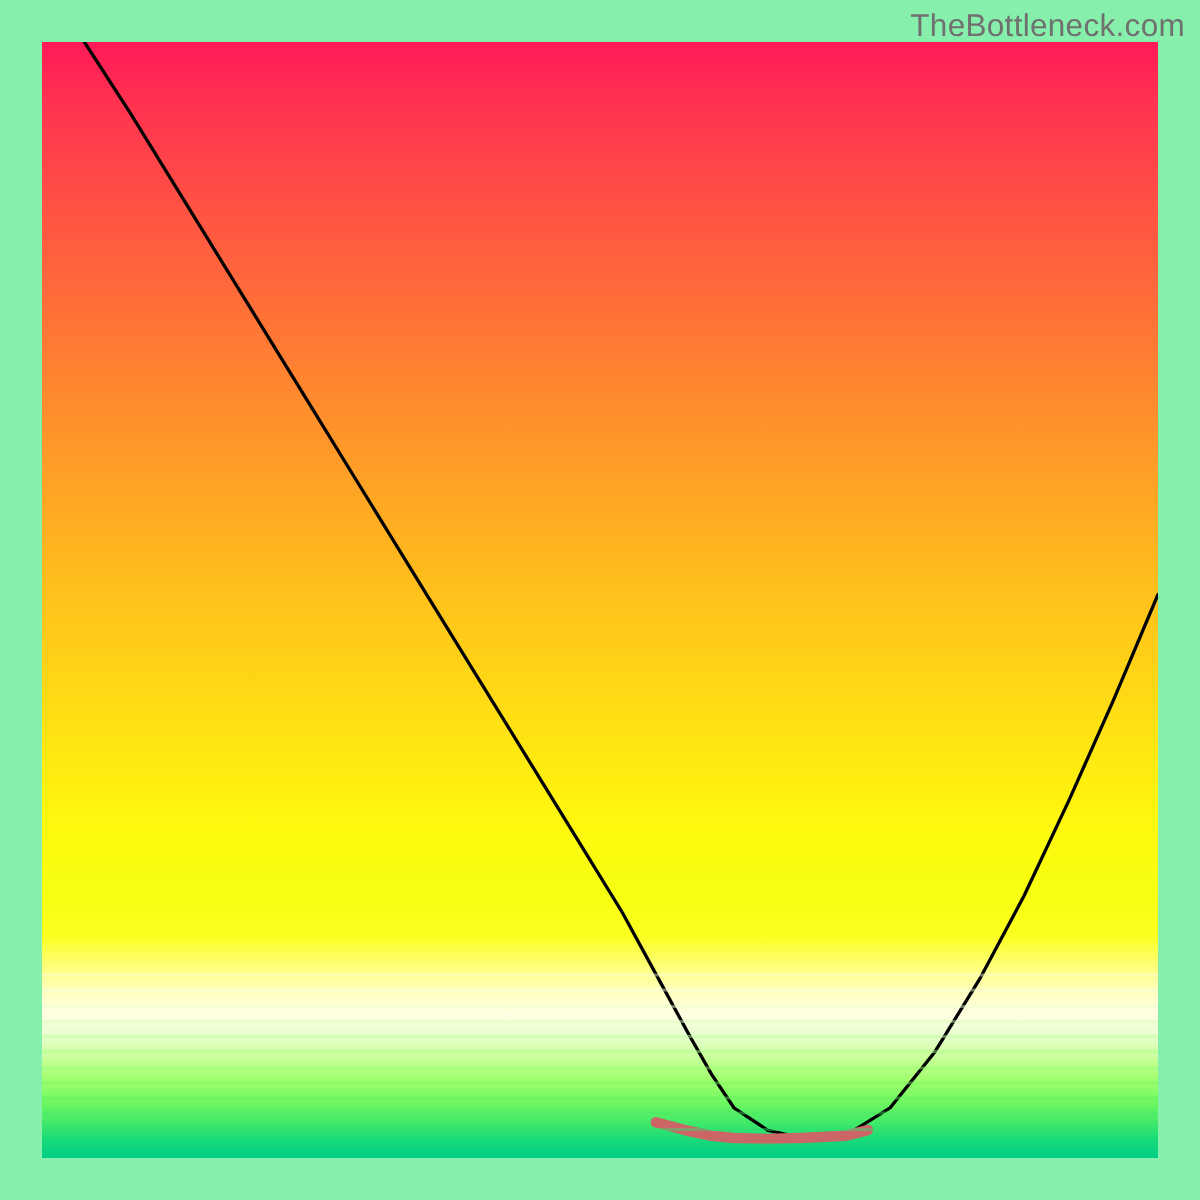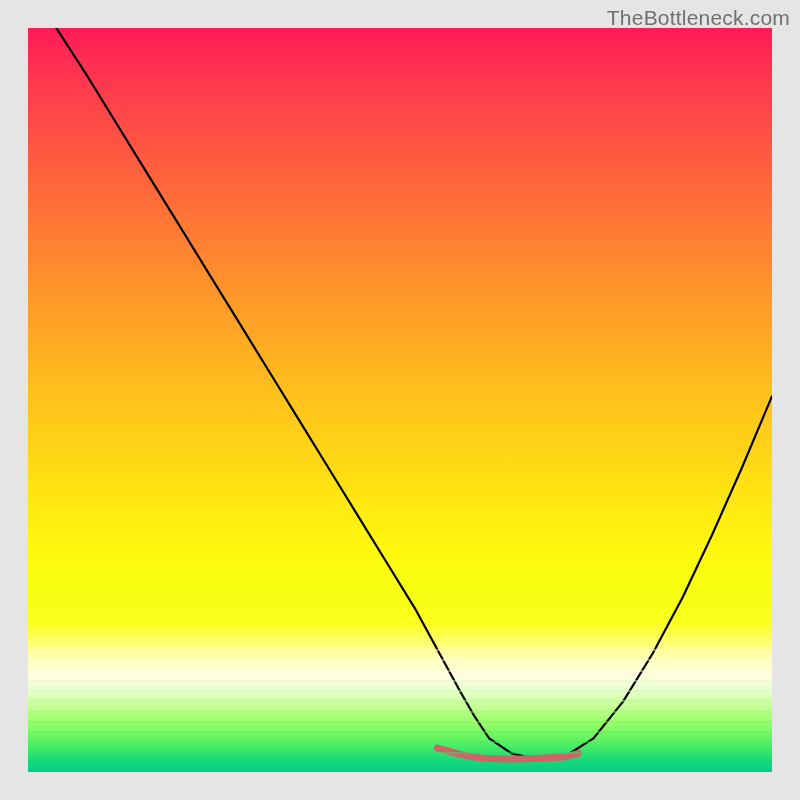--- a/index.html
+++ b/index.html
@@ -1,21 +1,21 @@
 <!DOCTYPE html>
 <html><head>
 <meta charset="utf-8">
 <style>
   * { margin: 0; padding: 0; box-sizing: border-box; }
   html, body { width: 800px; height: 800px; overflow: hidden; background: #000; }
   .container {
     width: 800px;
     height: 800px;
     position: relative;
-    background: #e5e5e5;
+    background: #86efac;
   }
   .plot-area {
     position: absolute;
     left: 28px;
     top: 28px;
     width: 744px;
     height: 744px;
     background: linear-gradient(to bottom,
       #ff1a57 0%,
       #ff3450 6%,

